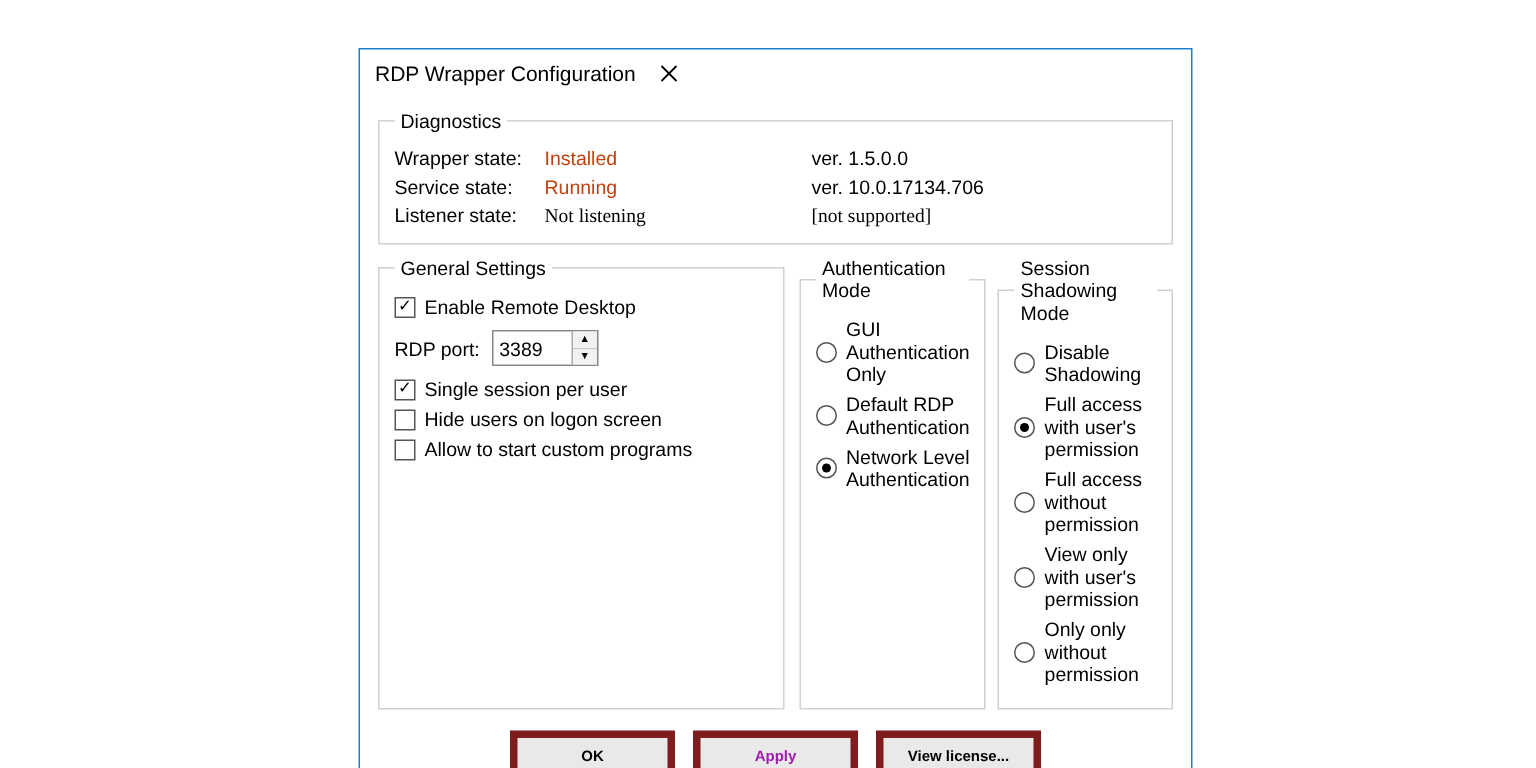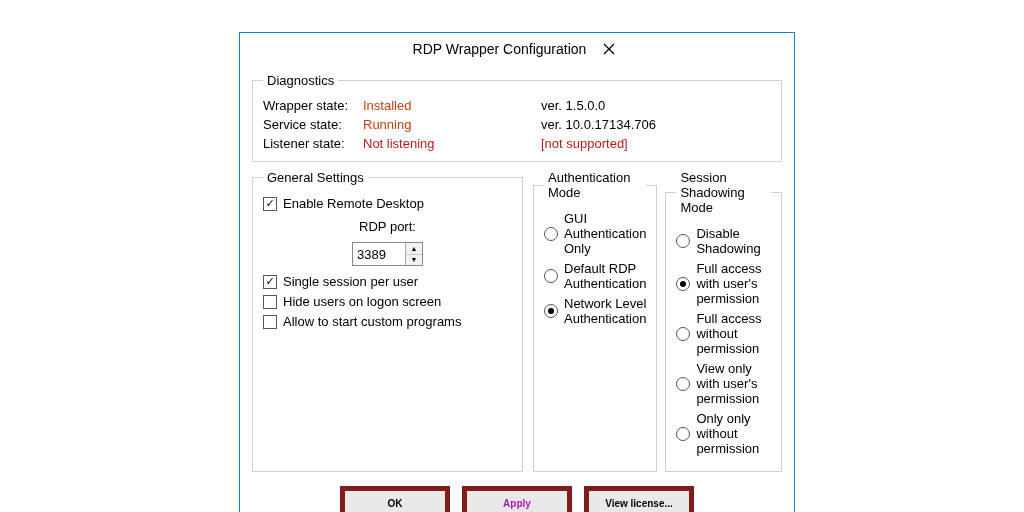--- a/index.html
+++ b/index.html
@@ -17,21 +17,21 @@
     left: 239px;
     top: 32px;
     width: 554px;
     border: 1px solid #1a7fd1;
     background: #fff;
   }
   .titlebar {
     height: 32px;
     display: flex;
     align-items: center;
-    justify-content: center;
+    justify-content: flex-start;
     padding-left: 10px;
   }
   .title {
     font-size: 14px;
   }
   .close-btn {
     width: 45px;
     height: 32px;
     display: flex;
     align-items: center;
@@ -53,21 +53,21 @@
     font-size: 13px;
   }
   .diag-row {
     display: flex;
     margin-top: 4px;
   }
   .diag-label { width: 100px; }
   .diag-val   { width: 178px; }
   .diag-ver   { flex: 1; }
   .green { color: #c2410c; }
-  .red   { color: #b91c1c; }
+  .red   { color: #000000; font-family: Liberation Serif, serif; }
   .cols {
     display: flex;
     gap: 10px;
   }
   .cols fieldset { flex: 1; }
   .chk-row, .rad-row {
     display: flex;
     align-items: center;
     margin: 5px 0;
     gap: 6px;
@@ -95,21 +95,20 @@
     width: 6px;
     height: 6px;
     border-radius: 50%;
     background: #000;
   }
   .port-row {
     display: flex;
     align-items: center;
     gap: 8px;
     margin: 8px 0;
-    flex-direction: column;
   }
   .numbox {
     display: flex;
     border: 1px solid #888;
     height: 22px;
   }
   .numbox .val {
     width: 48px;
     padding-left: 4px;
     display: flex;

